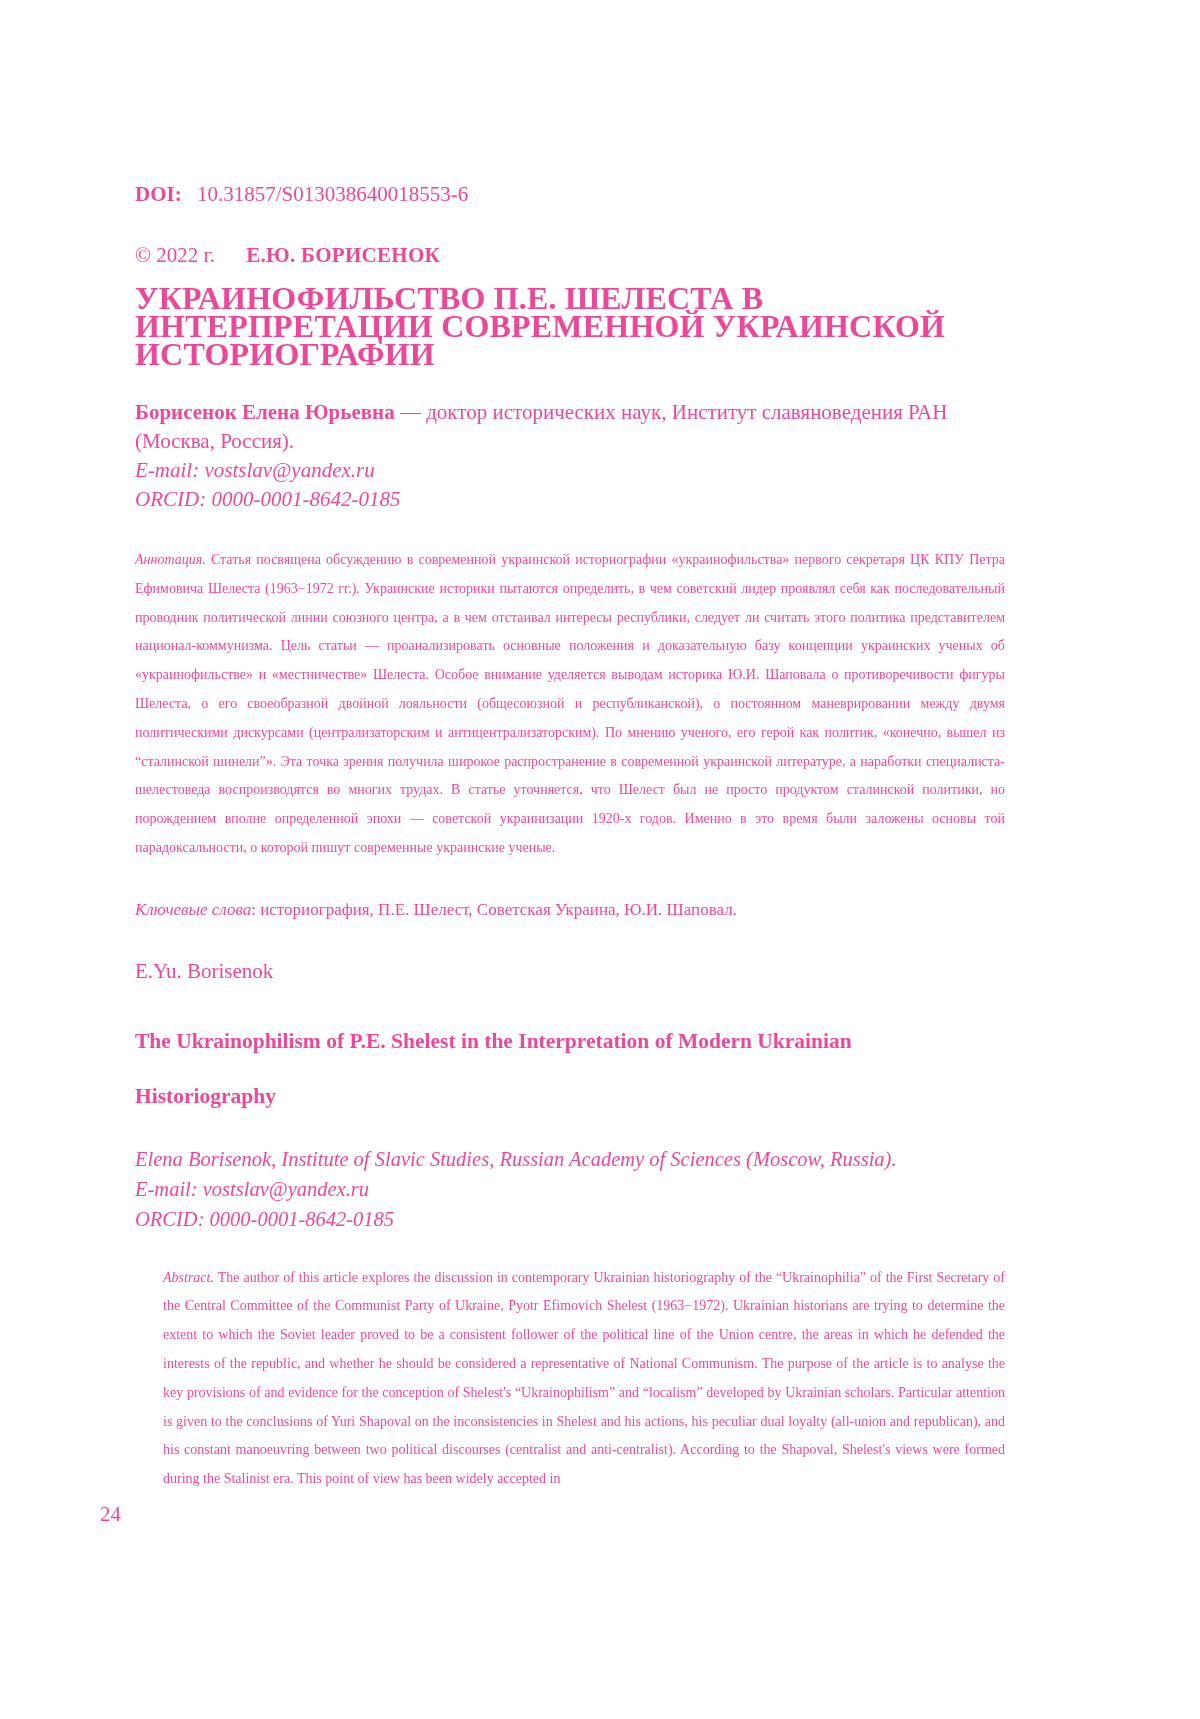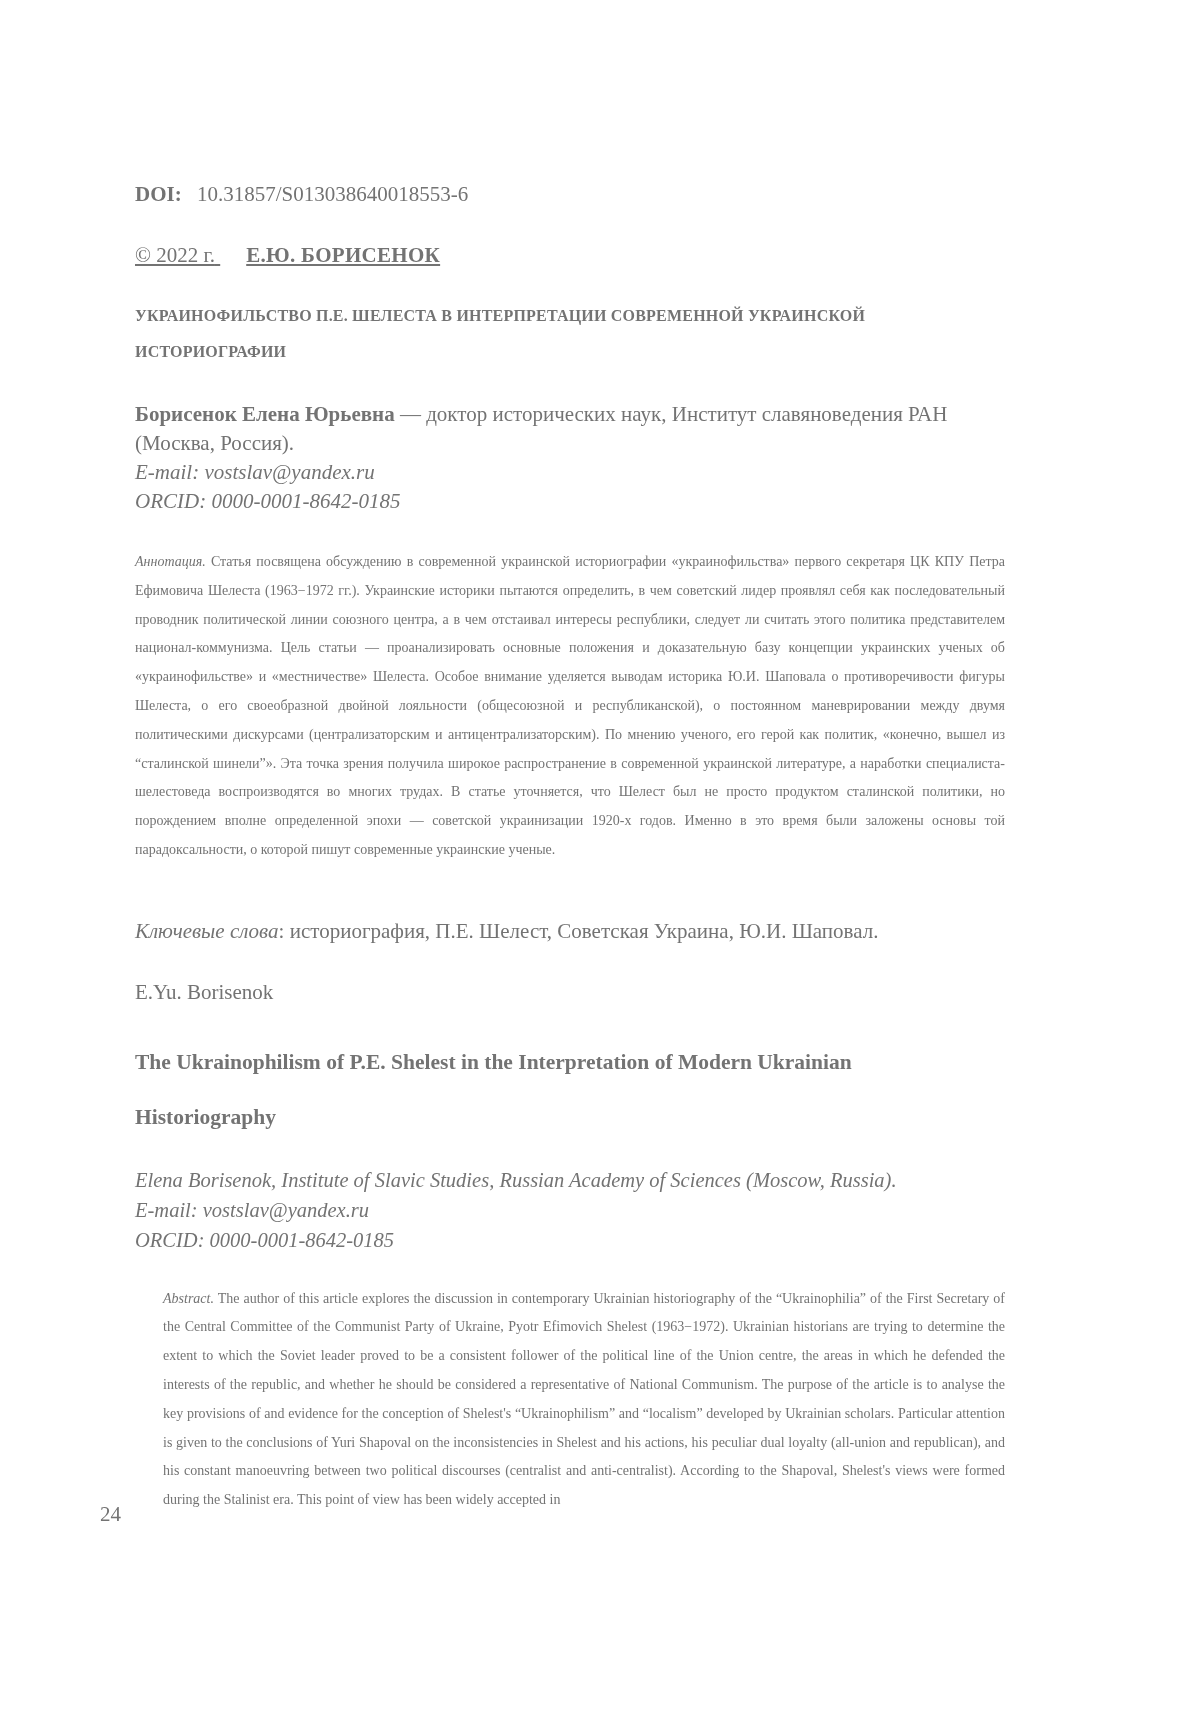--- a/index.html
+++ b/index.html
@@ -6,53 +6,52 @@
     margin: 0;
     padding: 0;
     background: #ffffff;
   }
   .page {
     position: relative;
     width: 1200px;
     height: 1719px;
     background: #ffffff;
     font-family: "Liberation Serif", serif;
-    color: #737373;
+    color: #ec4899;
     overflow: hidden;
   }
   .content {
     position: absolute;
     left: 135px;
     top: 182px;
     width: 870px;
   }
   p { margin: 0; }
 
   .doi-line {
     font-size: 21px;
     margin-bottom: 36px;
   }
   .doi-line .doi-label { font-weight: bold; }
   .doi-line .doi-value { margin-left: 10px; }
 
   .byline {
     font-size: 21px;
-    margin-bottom: 30px;
-    text-decoration: underline;
+    margin-bottom: 16px;
   }
   .byline .author {
     font-weight: bold;
     margin-left: 26px;
     letter-spacing: 0.3px;
   }
 
   .title-ru {
-    font-size: 16px;
+    font-size: 32px;
     font-weight: bold;
-    line-height: 36px;
+    line-height: 28px;
     margin: 0 0 30px 0;
     letter-spacing: 0.2px;
   }
 
   .affil-ru {
     font-size: 21px;
     line-height: 29px;
     margin-bottom: 0;
   }
   .affil-ru .author-name { font-weight: bold; }
@@ -64,23 +63,23 @@
 
   .abstract {
     font-size: 14px;
     line-height: 28.8px;
     text-align: justify;
     margin-top: 32px;
   }
   .abstract .lead { font-style: italic; }
 
   .keywords {
-    font-size: 21px;
+    font-size: 17px;
     line-height: 28.8px;
-    margin-top: 52px;
+    margin-top: 33px;
   }
   .keywords .lead { font-style: italic; }
 
   .author-heading-en {
     font-size: 21px;
     font-weight: normal;
     margin-top: 34px;
   }
 
   .title-en {

